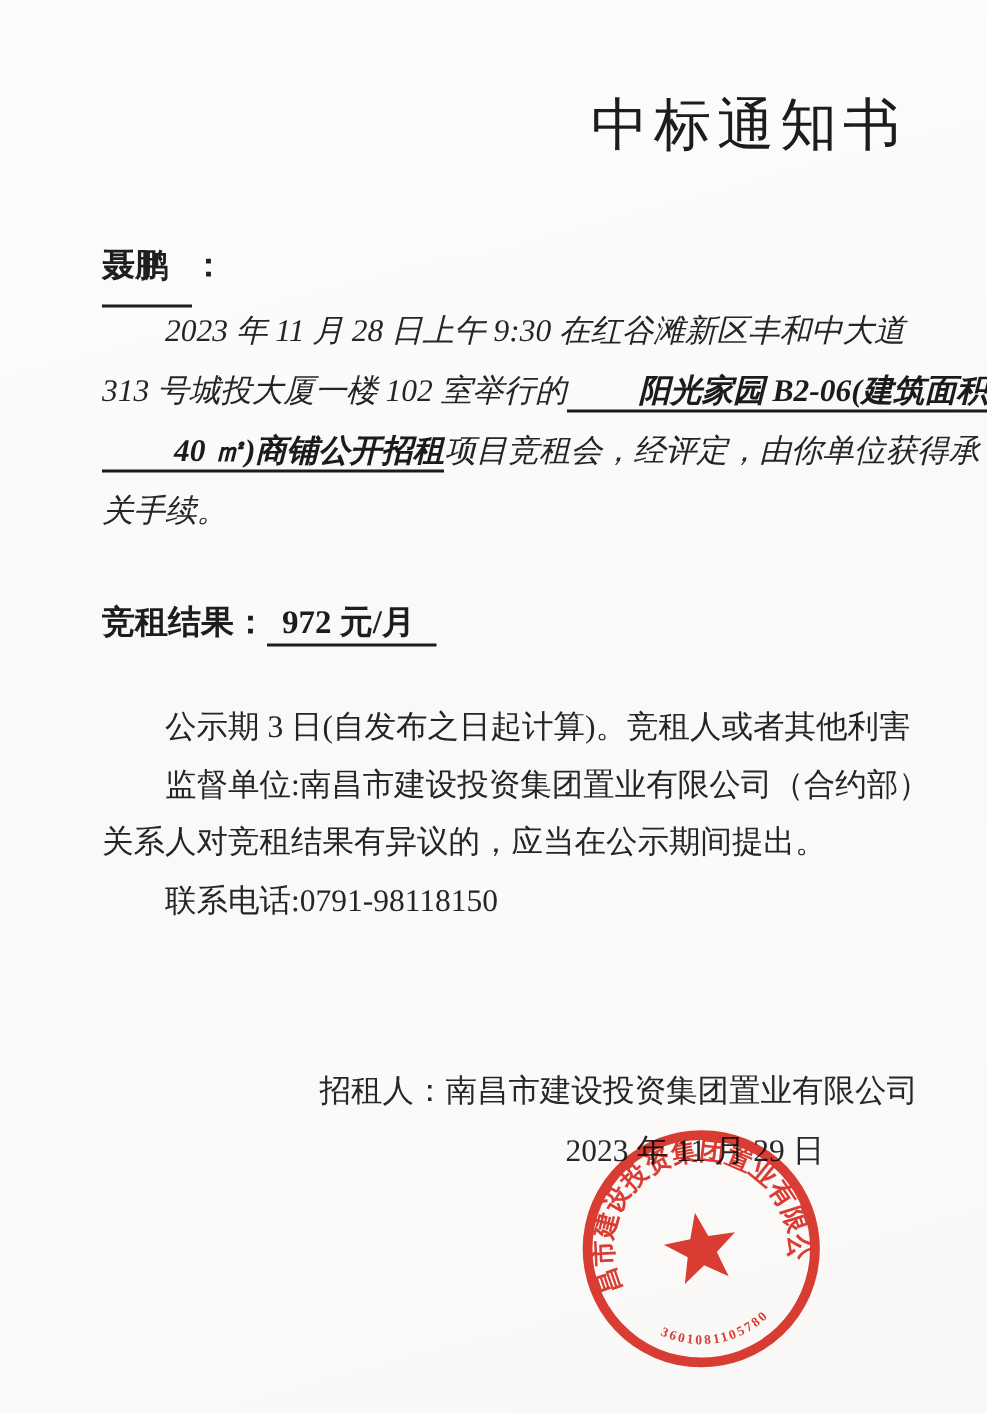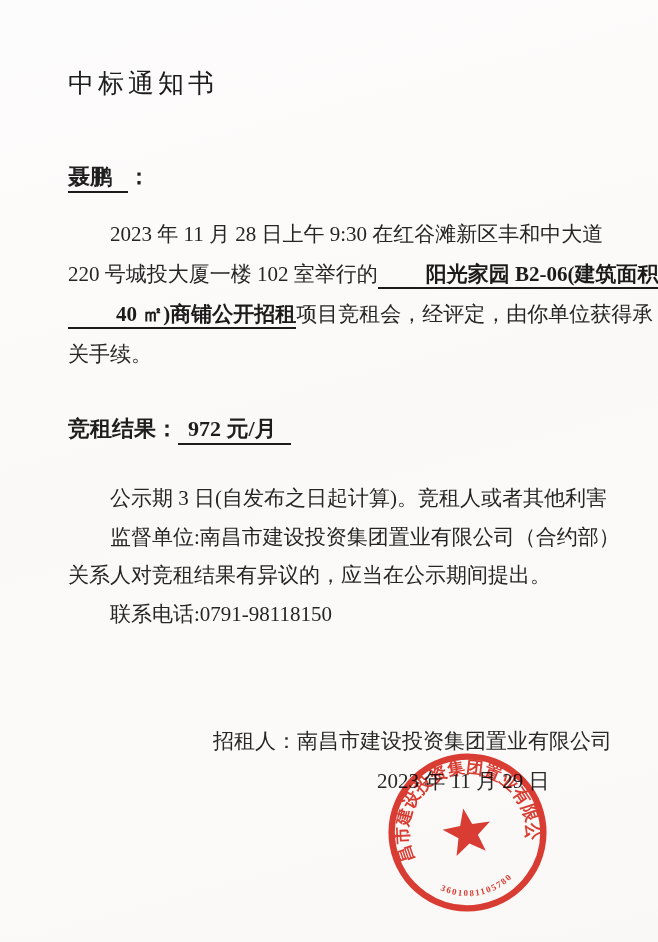--- a/index.html
+++ b/index.html
@@ -14,45 +14,45 @@
     height: 942px;
     margin: 0 auto;
     box-sizing: border-box;
     padding: 0 54px 0 68px;
     background: linear-gradient(165deg, #fdfcfc 0%, #fbf9f8 45%, #fcfaf8 75%, #faf8f6 100%);
     color: #262626;
     overflow: hidden;
   }
   .doc-title {
     margin: 62px 0 0 0;
-    font-size: 26px;
+    font-size: 38px;
     line-height: 44px;
     font-weight: 500;
-    text-align: left;
+    text-align: right;
     letter-spacing: 4px;
     color: #1c1c1c;
   }
   .greeting {
     margin-top: 56px;
     font-size: 22px;
     line-height: 30px;
     font-weight: 700;
     color: #1f1f1f;
   }
   .greeting .uname {
     border-bottom: 2px solid #1c1c1c;
     padding-right: 16px;
-    padding-bottom: 2px;
+    padding-bottom: 14px;
   }
   .para {
     font-size: 21px;
     line-height: 40px;
     color: #252525;
   }
-  .body-para { margin-top: 22px; }
+  .body-para { margin-top: 8px; font-style: italic; }
   .line { white-space: nowrap; }
   .indent { padding-left: 42px; }
   .em {
     font-weight: 700;
     border-bottom: 2px solid #1b1b1b;
     padding-bottom: 1px;
     color: #1b1b1b;
     padding-left: 48px;
   }
   .result-line {
@@ -100,21 +100,21 @@
 <div class="page">
 
   <h1 class="doc-title">中标通知书</h1>
 
   <div class="greeting">
     <span class="uname">聂鹏</span><span>：</span>
   </div>
 
   <div class="para body-para">
     <div class="line indent"><span>2023 年 11 月 28 日上午 9:30 在红谷滩新区丰和中大道</span></div>
-    <div class="line"><span>220 号城投大厦一楼 102 室举行的</span><span class="em">阳光家园 B2-06(建筑面积</span></div>
+    <div class="line"><span>313 号城投大厦一楼 102 室举行的</span><span class="em">阳光家园 B2-06(建筑面积</span></div>
     <div class="line"><span class="em">40 ㎡)商铺公开招租</span><span>项目竞租会，经评定，由你单位获得承</span></div>
     <div class="line">关手续。</div>
   </div>
 
   <div class="result-line">
     <span>竞租结果：</span><span class="uval">972 元/月</span>
   </div>
 
   <div class="para notice-para">
     <div class="line indent">公示期 3 日(自发布之日起计算)。竞租人或者其他利害</div>

